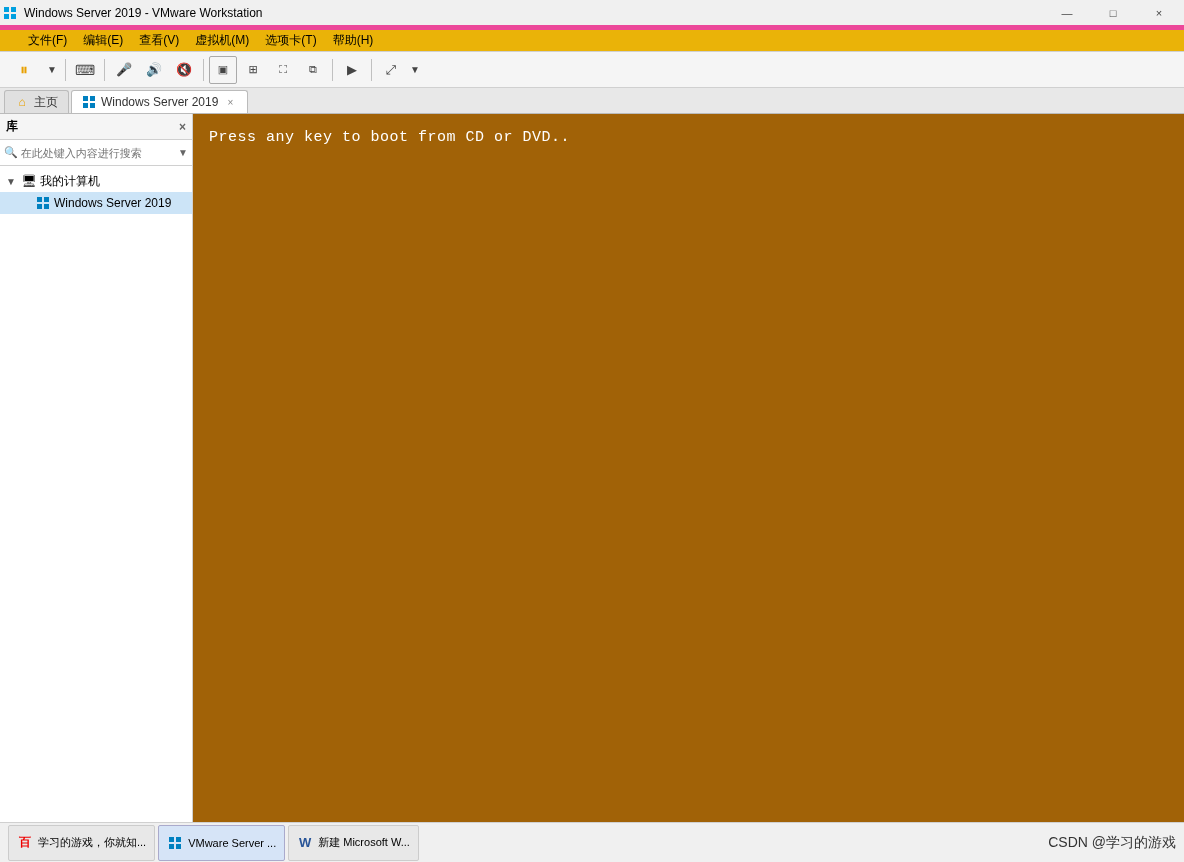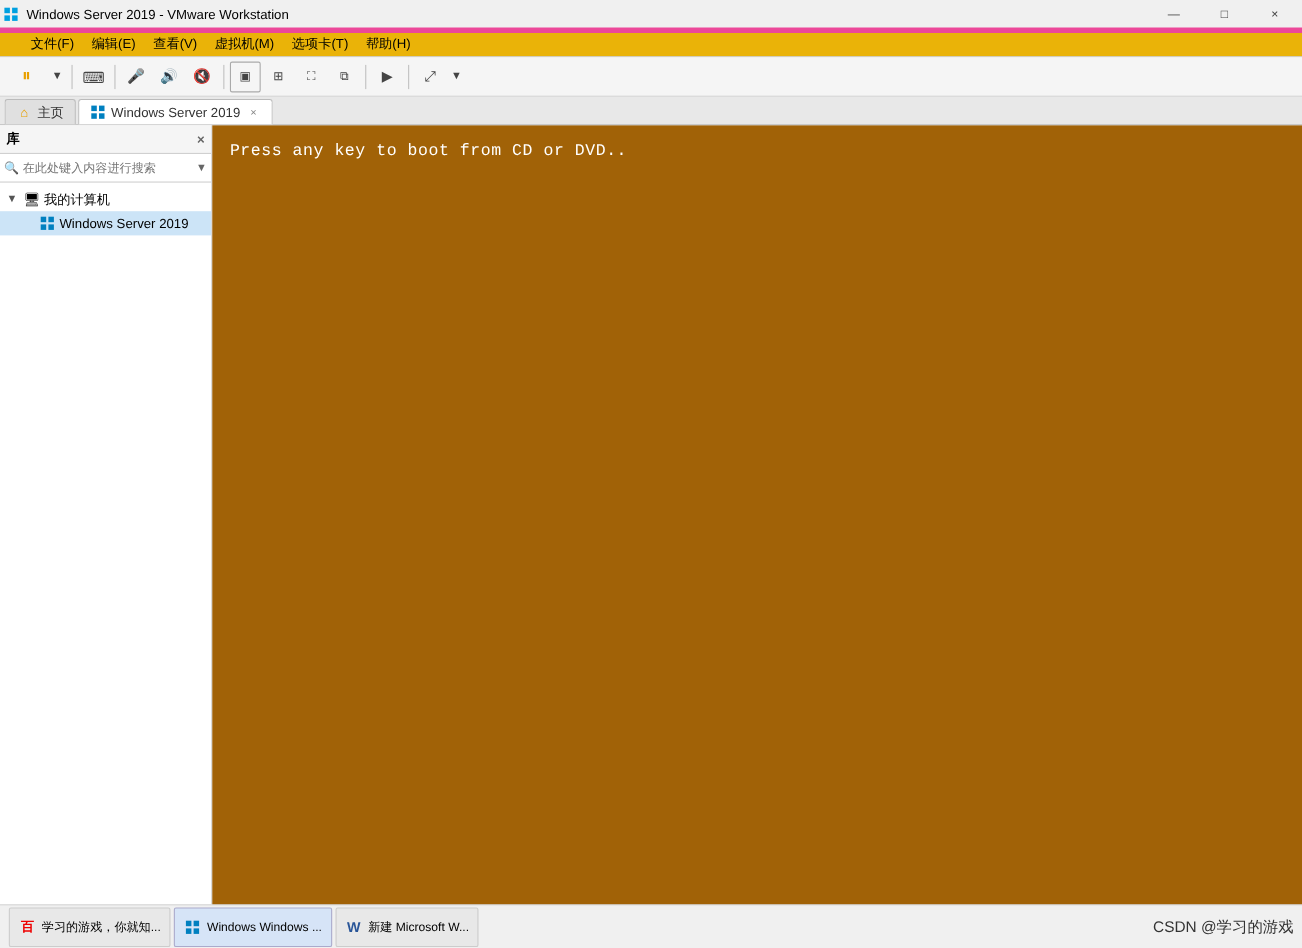--- a/index.html
+++ b/index.html
@@ -437,21 +437,21 @@
   </div>
   <div class="taskbar-item" style="background:#d6e4f7;border-color:#aac;">
     <span class="taskbar-item-icon">
       <svg width="14" height="14" viewBox="0 0 14 14">
         <rect x="1" y="1" width="5" height="5" fill="#0080c0"></rect>
         <rect x="8" y="1" width="5" height="5" fill="#0080c0"></rect>
         <rect x="1" y="8" width="5" height="5" fill="#0080c0"></rect>
         <rect x="8" y="8" width="5" height="5" fill="#0080c0"></rect>
       </svg>
     </span>
-    <span>Windows Windows ...</span>
+    <span>VMware Server ...</span>
   </div>
   <div class="taskbar-item">
     <span class="taskbar-item-icon" style="color:#295598;font-weight:bold;font-size:13px;">W</span>
     <span>新建 Microsoft W...</span>
   </div>
   <div class="status-right">
     <span>CSDN @学习的游戏</span>
   </div>
 </div>
 

